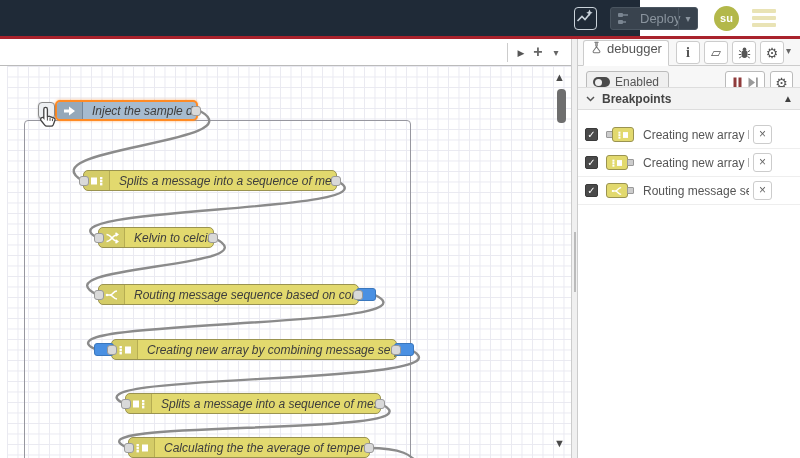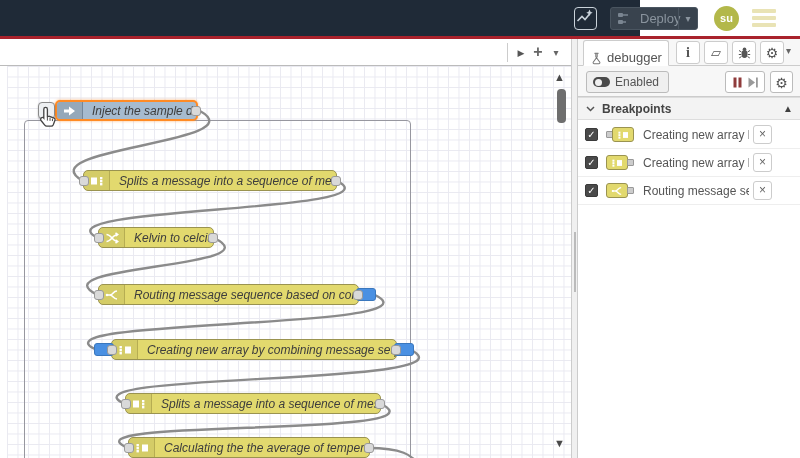--- a/index.html
+++ b/index.html
@@ -48,40 +48,40 @@
   .cv-thumb { position:absolute; left:557px; top:50px; width:9px; height:34px; background:#6e6e6e; border-radius:4px; z-index:6; }
   .cv-scroll-down { position:absolute; left:554px; top:398px; font-size:11px; color:#4a4a4a; z-index:6; }
 
   
   .separator { position:absolute; left:571px; top:39px; width:7px; height:419px; background:#f0f0f0; border-left:1px solid #ccc; border-right:1px solid #ccc; z-index:7; }
   .separator .grip { position:absolute; left:2px; top:193px; width:2px; height:60px; background:#bbb; }
 
   
   .sidebar { position:absolute; left:578px; top:39px; width:222px; height:419px; background:#fff; z-index:8; }
   .sb-tabbar { position:absolute; left:0; top:0; width:222px; height:27px; background:#f7f7f7; border-bottom:1px solid #ccc; }
-  .sb-tab { position:absolute; left:5px; top:1px; width:86px; height:26px; background:#fff; border:1px solid #ccc; border-bottom:1px solid #fff; border-radius:3px 3px 0 0; display:flex; align-items:flex-end; gap:5px; padding-left:7px; }
+  .sb-tab { position:absolute; left:5px; top:1px; width:86px; height:26px; background:#fff; border:1px solid #ccc; border-bottom:1px solid #fff; border-radius:3px 3px 0 0; display:flex; align-items:flex-start; gap:5px; padding-left:7px; }
   .sb-tab .tlabel { font-size:13px; color:#555; }
   .sb-iconbtn { position:absolute; top:2px; width:24px; height:23px; background:#fff; border:1px solid #ccc; border-radius:3px; text-align:center; color:#555; }
   .sb-caret { position:absolute; left:208px; top:6px; font-size:10px; color:#666; }
   .i-info { font-family:"Liberation Serif", serif; font-weight:bold; font-size:14px; line-height:21px; }
   .i-book { font-size:13px; line-height:21px; }
   .i-gear { font-size:14px; line-height:22px; }
 
   .sb-toolbar { position:absolute; left:0; top:27px; width:222px; height:31px; background:#f7f7f7; border-bottom:1px solid #ccc; }
   .enabled-btn { position:absolute; left:8px; top:5px; height:22px; padding:0 9px 0 6px; background:#efefef; border:1px solid #bbb; border-radius:3px; display:flex; align-items:center; gap:5px; }
   .enabled-btn .elabel { font-size:12px; color:#555; }
   .toggle-ic { width:17px; height:10px; background:#4a4a4a; border-radius:5px; position:relative; }
   .toggle-ic::after { content:""; position:absolute; left:1.5px; top:1.5px; width:7px; height:7px; background:#efefef; border-radius:50%; }
   .pausestep-btn { position:absolute; left:147px; top:5px; width:40px; height:22px; background:#fff; border:1px solid #bbb; border-radius:3px; display:flex; align-items:center; justify-content:center; gap:6px; }
   .sb-gearbtn { position:absolute; left:192px; top:5px; width:23px; height:22px; background:#fff; border:1px solid #bbb; border-radius:3px; text-align:center; color:#555; }
 
   .section-header { position:absolute; left:0; width:222px; height:23px; background:#f3f3f3; border-top:1px solid #ddd; border-bottom:1px solid #ddd; display:flex; align-items:center; }
   .section-header .chev { margin:0 7px 0 8px; display:flex; }
   .section-header .stitle { font-size:12px; font-weight:bold; color:#444; }
-  .bp-header { top:58px; } .msg-header { top:166px; }
+  .bp-header { top:48px; } .msg-header { top:166px; }
   .sb-upArrow { position:absolute; right:7px; top:5px; font-size:10px; color:#3f3f3f; }
   .allnodes-btn { position:absolute; right:6px; top:2px; height:19px; background:#fff; border:1px solid #ccc; border-radius:3px; display:flex; align-items:center; gap:4px; padding:0 6px; }
   .allnodes-btn span { font-size:10px; color:#555; }
 
   .bp-row { position:absolute; left:0; width:222px; height:28px; border-bottom:1px solid #eee; display:flex; align-items:center; }
   .bp-check { width:13px; height:13px; background:#4a4a4a; border:1px solid #3a3a3a; border-radius:2px; margin-left:7px; color:#fff; font-size:10px; line-height:12px; text-align:center; flex:0 0 13px; }
   .bp-icon { display:flex; align-items:center; margin-left:8px; flex:0 0 auto; }
   .mini-node { width:22px; height:15px; background:#e2d96e; border:1px solid #9a9350; border-radius:3px; display:flex; align-items:center; justify-content:center; }
   .mini-port { width:7px; height:7px; background:#ccc; border:1px solid #999; border-radius:1px; }
   .bp-label { font-size:12px; color:#555; white-space:nowrap; overflow:hidden; margin-left:9px; width:106px; flex:0 0 106px; }

